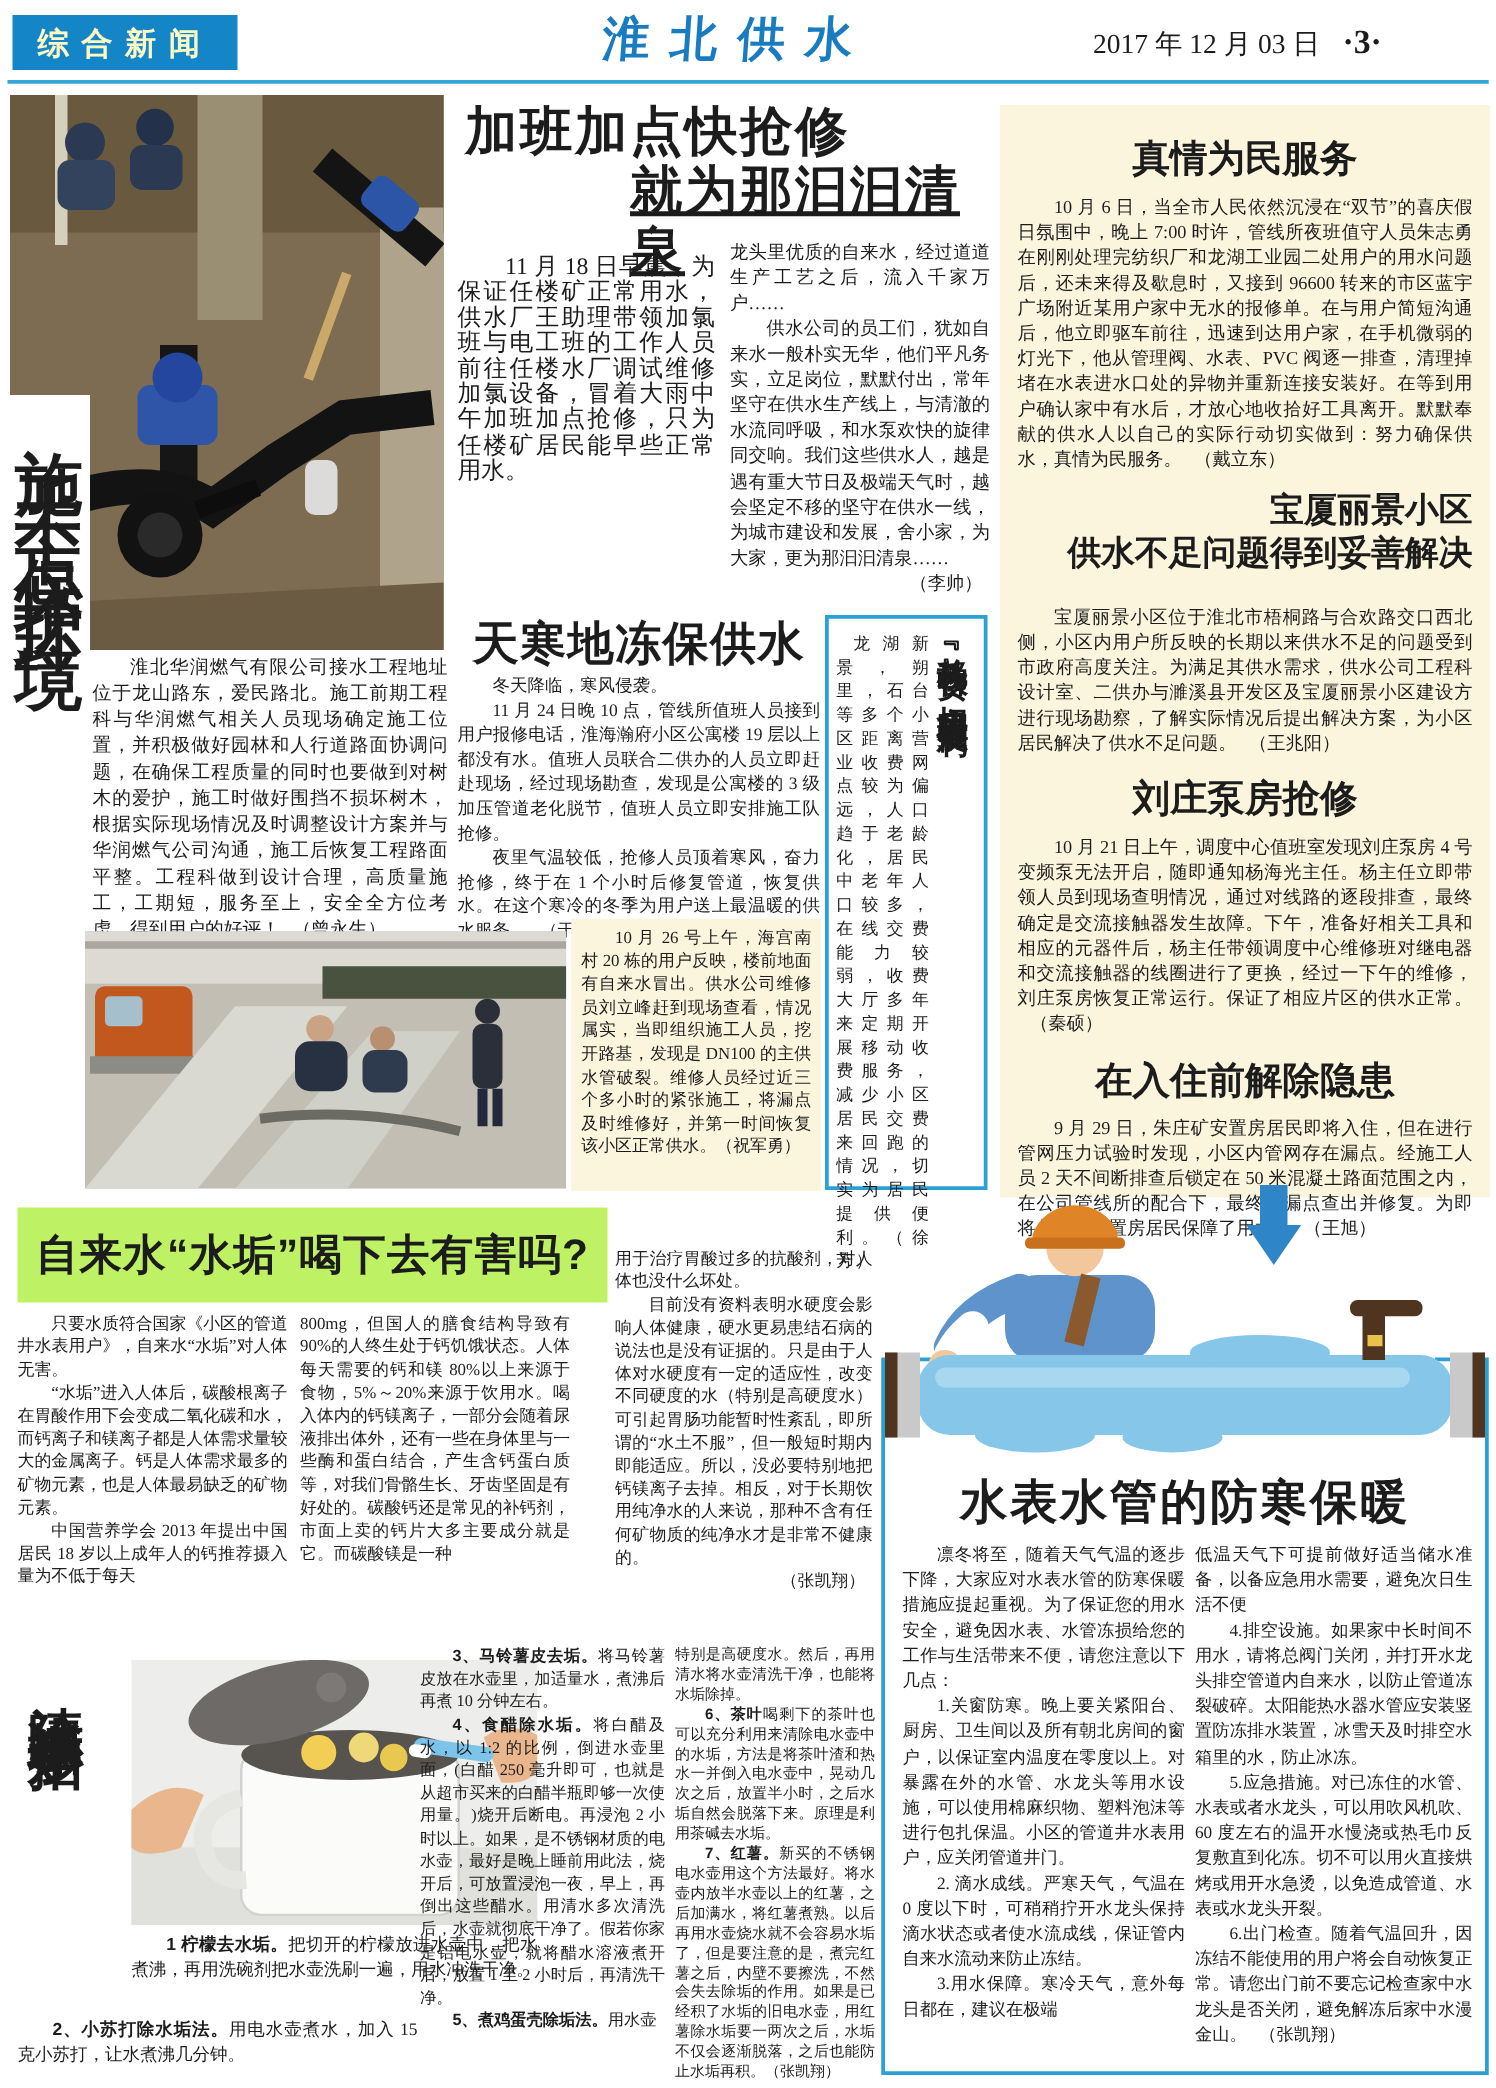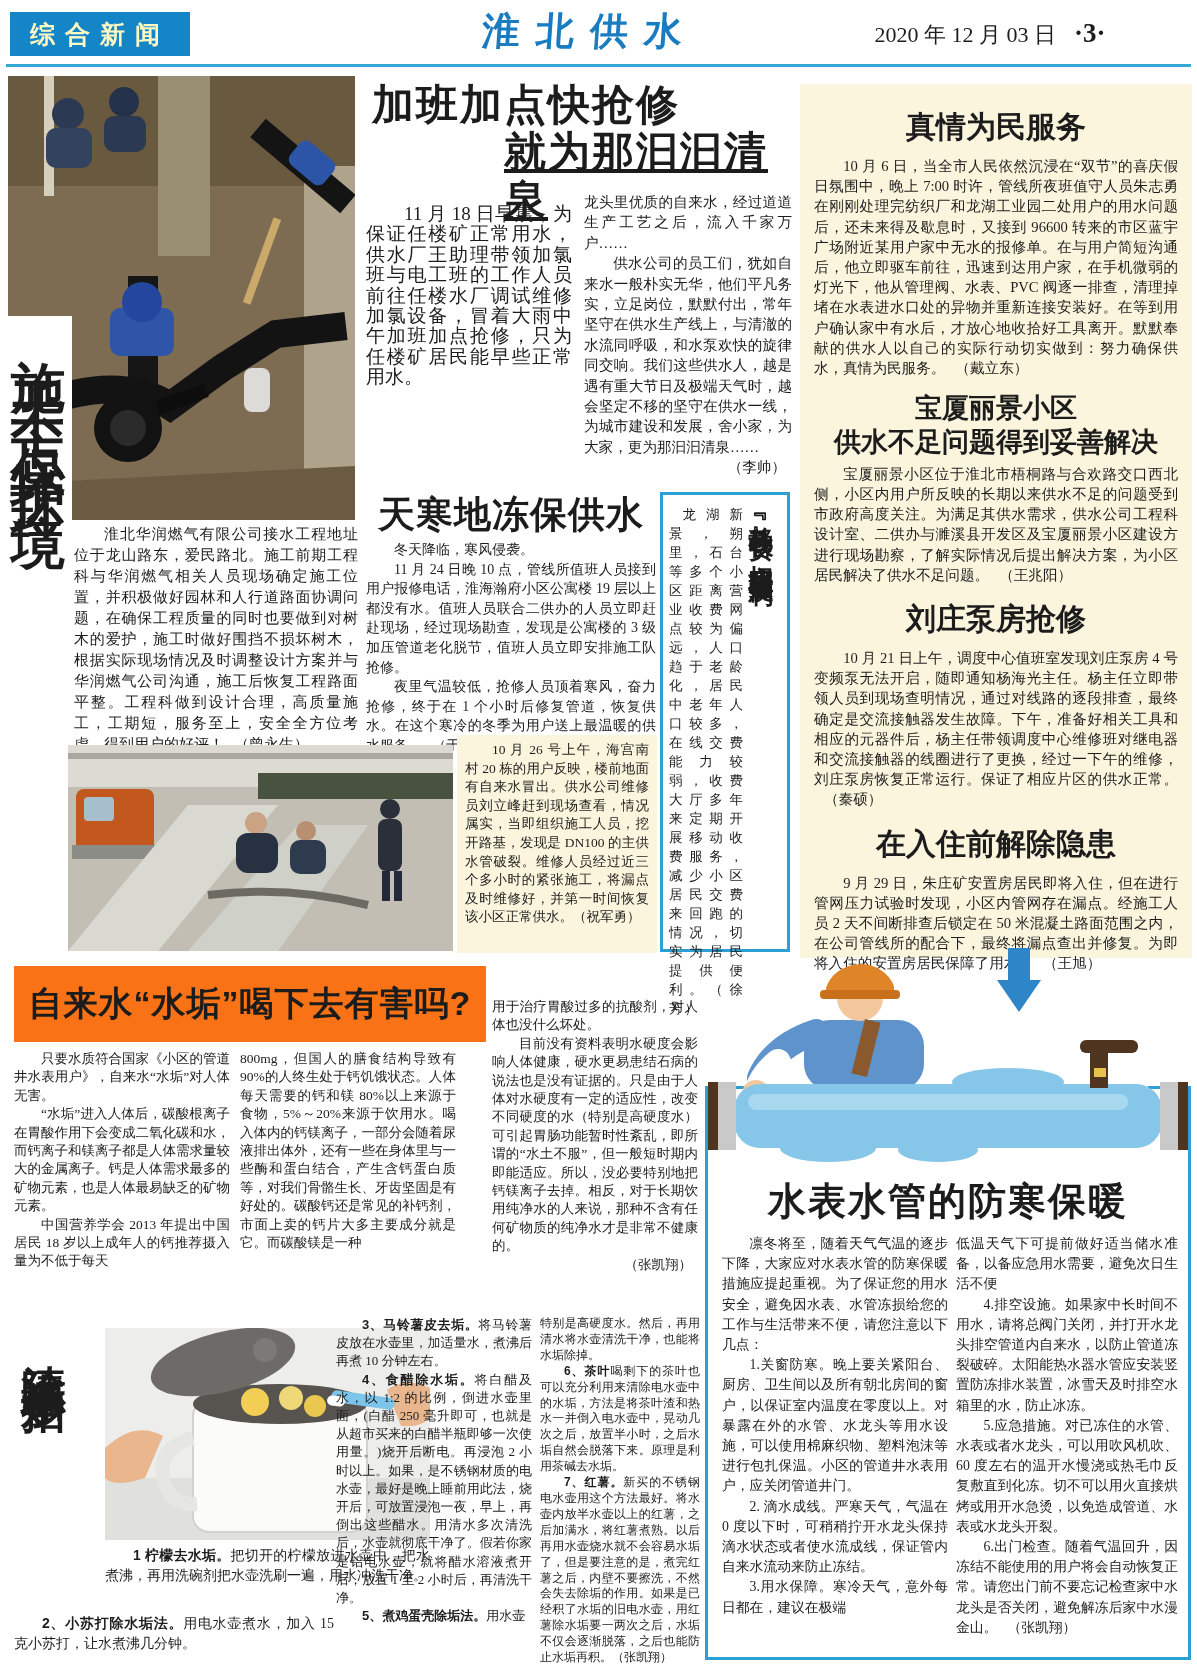--- a/index.html
+++ b/index.html
@@ -19,21 +19,21 @@
 </head>
 <body>
 
 <div class="abs hei" style="left:10px;top:12px;width:180px;height:44px;background:#1486c8;color:#fef9c3;
             font-size:25px;letter-spacing:10px;display:flex;align-items:center;justify-content:center;">综合新闻</div>
 
 <div class="abs" style="left:420px;top:6px;width:340px;text-align:center;color:#1a7cc0;font-weight:bold;
             font-size:38px;letter-spacing:16px;transform:skewX(-4deg);">淮北供水</div>
 
 <div class="abs" style="left:790px;top:18px;width:400px;display:flex;justify-content:center;align-items:baseline;gap:18px;">
-  <span style="font-size:22px;">2020 年 12 月 03 日</span>
+  <span style="font-size:22px;">2017 年 12 月 03 日</span>
   <span style="font-size:27px;font-weight:bold;">·3·</span>
 </div>
 
 <div class="abs" style="left:6px;top:64px;width:1185px;height:3px;background:#35a6d8;"></div>
 
 <div class="abs" style="left:8px;top:76px;width:347px;height:444px;">
   <svg width="347" height="444" viewBox="0 0 347 444" preserveAspectRatio="none">
     <rect width="347" height="444" fill="#7d6c52"></rect>
     <rect width="347" height="110" fill="#69593f"></rect>
     <rect x="150" y="0" width="52" height="180" fill="#9a8f72"></rect>
@@ -120,40 +120,40 @@
   </div>
   <div class="vtitle hei" style="font-size:25px;letter-spacing:2px;line-height:1.1;margin-left:2px;">『移动』收费：切实为居民提供便利</div>
 </div>
 
 <div class="abs cream" style="left:800px;top:84px;width:392px;height:874px;box-sizing:border-box;padding:21px 14px;">
   <div class="hei" style="text-align:center;font-size:30px;margin:2px 0 8px 0;">真情为民服务</div>
   <div style="font-size:14.6px;line-height:20.2px;">
     <p><span>10 月 6 日，当全市人民依然沉浸在“双节”的喜庆假日氛围中，晚上 7:00 时许，管线所夜班值守人员朱志勇在刚刚处理完纺织厂和龙湖工业园二处用户的用水问题后，还未来得及歇息时，又接到 96600 转来的市区蓝宇广场附近某用户家中无水的报修单。在与用户简短沟通后，他立即驱车前往，迅速到达用户家，在手机微弱的灯光下，他从管理阀、水表、PVC 阀逐一排查，清理掉堵在水表进水口处的异物并重新连接安装好。在等到用户确认家中有水后，才放心地收拾好工具离开。默默奉献的供水人以自己的实际行动切实做到：努力确保供水，真情为民服务。</span><span class="isig">（戴立东）</span></p>
   </div>
 
-  <div class="hei" style="text-align:center;font-size:27px;line-height:1.25;margin:14px 0 4px 0;">
+  <div class="hei" style="text-align:right;font-size:27px;line-height:1.25;margin:14px 0 24px 0;">
     <div>宝厦丽景小区</div>
     <div>供水不足问题得到妥善解决</div>
   </div>
   <div style="font-size:14.6px;line-height:20.2px;">
     <p><span>宝厦丽景小区位于淮北市梧桐路与合欢路交口西北侧，小区内用户所反映的长期以来供水不足的问题受到市政府高度关注。为满足其供水需求，供水公司工程科设计室、二供办与濉溪县开发区及宝厦丽景小区建设方进行现场勘察，了解实际情况后提出解决方案，为小区居民解决了供水不足问题。</span><span class="isig">（王兆阳）</span></p>
   </div>
 
   <div class="hei" style="text-align:center;font-size:30px;margin:14px 0 8px 0;">刘庄泵房抢修</div>
   <div style="font-size:14.6px;line-height:20.2px;">
     <p><span>10 月 21 日上午，调度中心值班室发现刘庄泵房 4 号变频泵无法开启，随即通知杨海光主任。杨主任立即带领人员到现场查明情况，通过对线路的逐段排查，最终确定是交流接触器发生故障。下午，准备好相关工具和相应的元器件后，杨主任带领调度中心维修班对继电器和交流接触器的线圈进行了更换，经过一下午的维修，刘庄泵房恢复正常运行。保证了相应片区的供水正常。</span><span class="isig">（秦硕）</span></p>
   </div>
 
   <div class="hei" style="text-align:center;font-size:30px;margin:14px 0 8px 0;">在入住前解除隐患</div>
   <div style="font-size:14.6px;line-height:20.2px;">
     <p><span>9 月 29 日，朱庄矿安置房居民即将入住，但在进行管网压力试验时发现，小区内管网存在漏点。经施工人员 2 天不间断排查后锁定在 50 米混凝土路面范围之内，在公司管线所的配合下，最终将漏点查出并修复。为即将入住的安置房居民保障了用水。</span><span class="isig">（王旭）</span></p>
   </div>
 </div>
 
-<div class="abs hei" style="left:14px;top:966px;width:472px;height:76px;background:#f97316;display:flex;align-items:center;justify-content:center;font-size:34px;letter-spacing:1px;">自来水“水垢”喝下去有害吗?</div>
+<div class="abs hei" style="left:14px;top:966px;width:472px;height:76px;background:#bef264;display:flex;align-items:center;justify-content:center;font-size:34px;letter-spacing:1px;">自来水“水垢”喝下去有害吗?</div>
 
 <div class="abs" style="left:14px;top:1050px;width:216px;font-size:13.5px;line-height:18.4px;">
   <p>只要水质符合国家《小区的管道井水表用户》，自来水“水垢”对人体无害。</p>
   <p>“水垢”进入人体后，碳酸根离子在胃酸作用下会变成二氧化碳和水，而钙离子和镁离子都是人体需求量较大的金属离子。钙是人体需求最多的矿物元素，也是人体最易缺乏的矿物元素。</p>
   <p>中国营养学会 2013 年提出中国居民 18 岁以上成年人的钙推荐摄入量为不低于每天</p>
 </div>
 <div class="abs" style="left:240px;top:1050px;width:216px;font-size:13.5px;line-height:18.4px;">
   <p class="cont">800mg，但国人的膳食结构导致有 90%的人终生处于钙饥饿状态。人体每天需要的钙和镁 80%以上来源于食物，5%～20%来源于饮用水。喝入体内的钙镁离子，一部分会随着尿液排出体外，还有一些在身体里与一些酶和蛋白结合，产生含钙蛋白质等，对我们骨骼生长、牙齿坚固是有好处的。碳酸钙还是常见的补钙剂，市面上卖的钙片大多主要成分就是它。而碳酸镁是一种</p>
 </div>
 <div class="abs" style="left:492px;top:998px;width:206px;font-size:13.5px;line-height:18.4px;">

